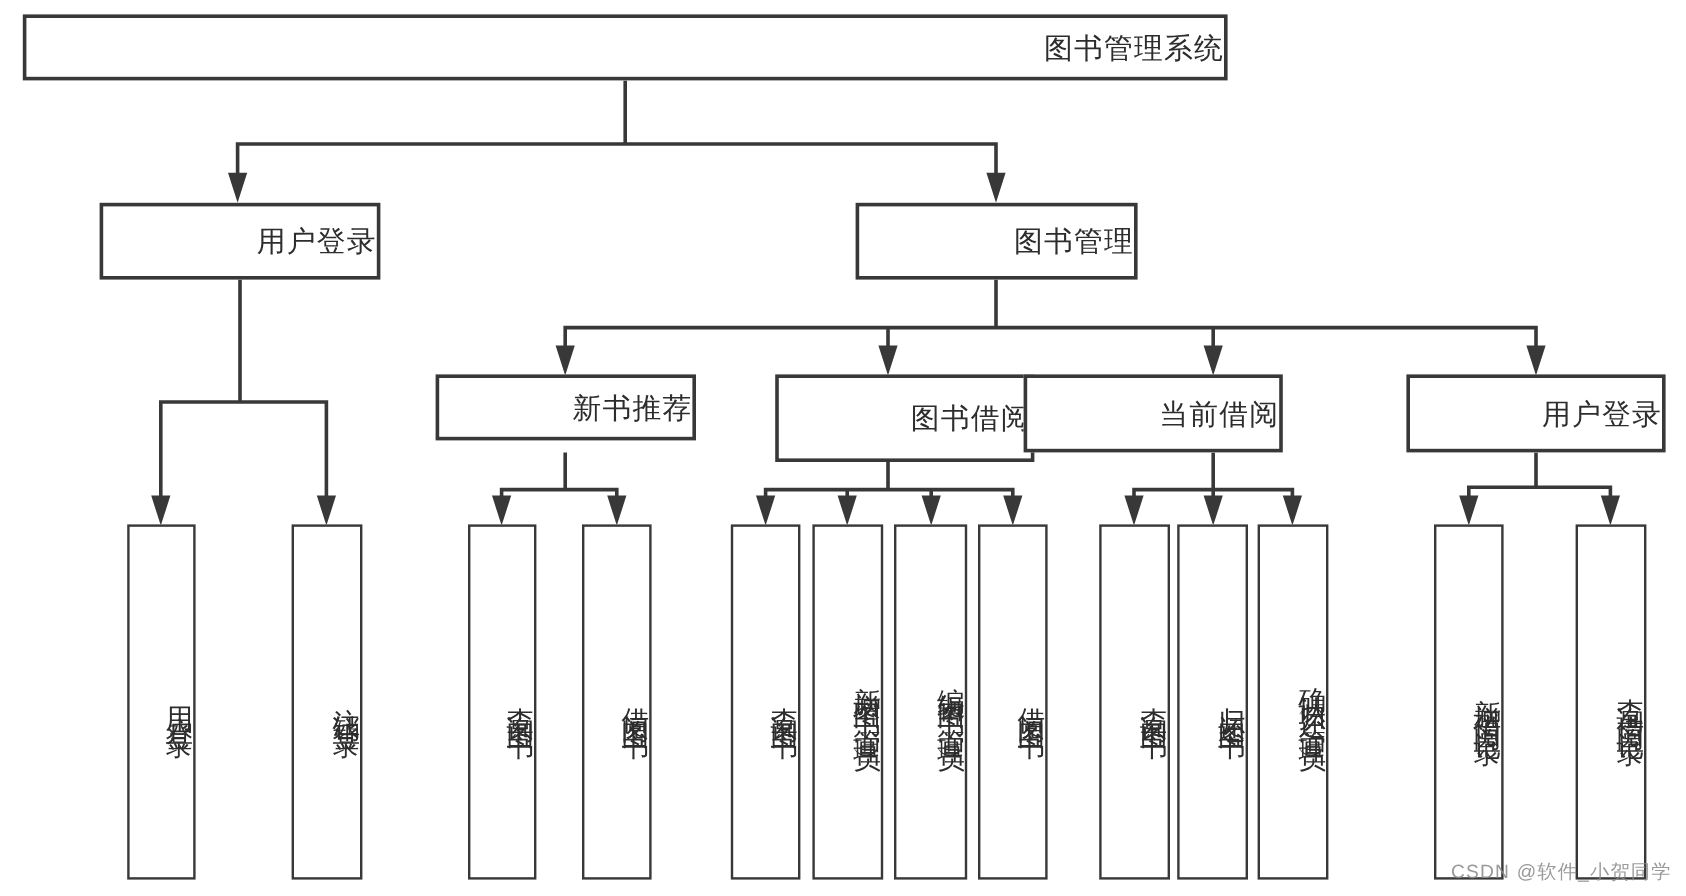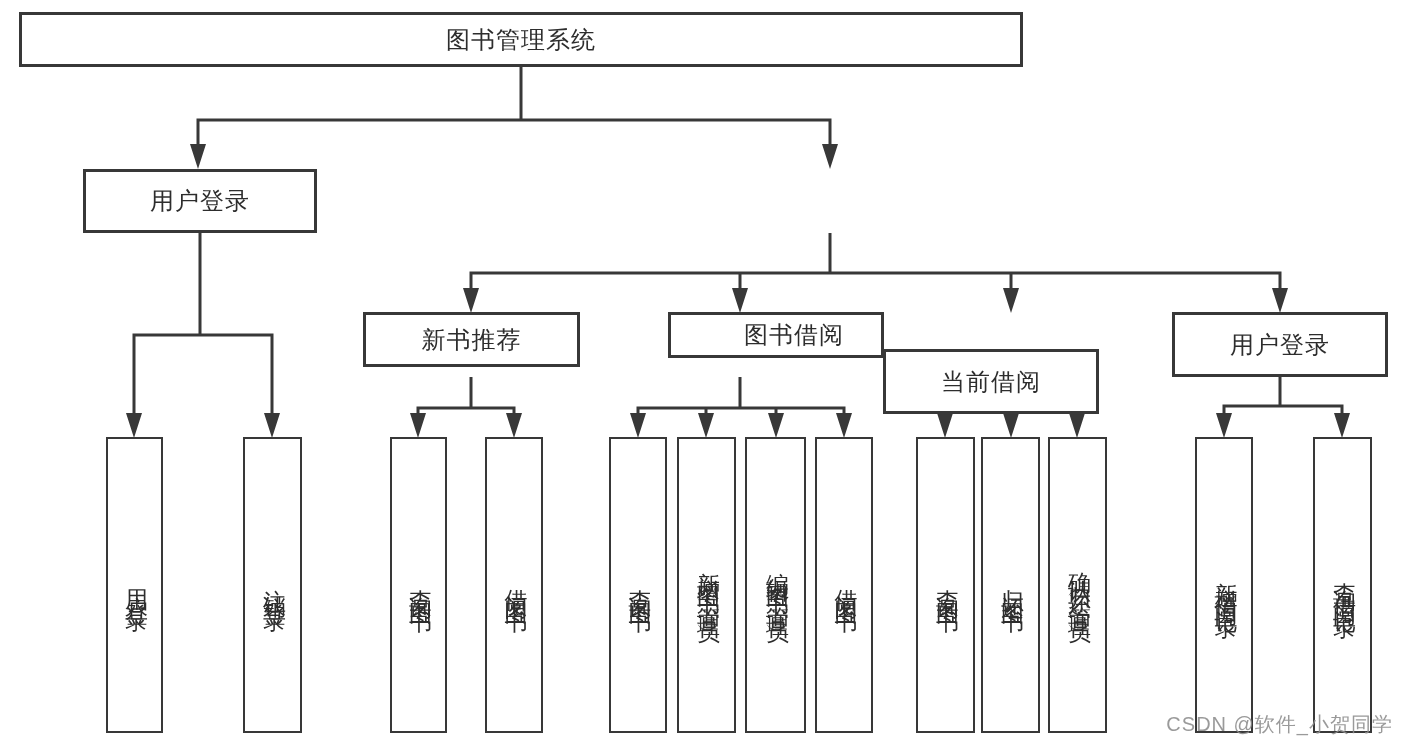--- a/index.html
+++ b/index.html
@@ -4,53 +4,53 @@
 <style>
   html,body{margin:0;padding:0;background:#ffffff;}
   body{font-family:"Liberation Sans","DejaVu Sans",sans-serif;}
   .stage{
     position:relative;width:1405px;height:747px;background:#ffffff;overflow:hidden;
   }
   .connectors{position:absolute;left:0;top:0;z-index:1;}
   .node{
     position:absolute;box-sizing:border-box;background:#ffffff;
     border:3px solid #383838;color:#2d2d2d;z-index:2;
-    display:flex;align-items:center;justify-content:center;
-    font-size:24px;letter-spacing:1px;font-family:Liberation Mono, monospace;
+    display:flex;align-items:center;justify-content:flex-end;
+    font-size:24px;letter-spacing:1px;
   }
   .node.leaf{border-width:2px;}
   .vtext{
     writing-mode:vertical-rl;text-orientation:mixed;
     font-size:23px;letter-spacing:7px;line-height:1;white-space:nowrap;
   }
   
   .root-box {left:19px;  top:12px;  width:1004px;height:55px;}
   .l2-a     {left:83px;  top:169px; width:234px; height:64px;}
   .l2-b     {left:713px; top:169px; width:235px; height:64px;}
   .l3-1     {left:363px; top:312px; width:217px; height:55px;}
-  .l3-2     {left:668px; top:312px; width:216px; height:46px;padding-left:36px;}
-  .l3-3     {left:883px; top:312px; width:216px; height:65px;margin-top:37px;}
+  .l3-2     {left:646px; top:312px; width:216px; height:73px;padding-left:36px;}
+  .l3-3     {left:853px; top:312px; width:216px; height:65px;}
   .l3-4     {left:1172px;top:312px; width:216px; height:65px;}
   .leaf     {top:437px;height:296px;}
   .lf-1 {left:106px; width:57px;}
   .lf-2 {left:243px; width:59px;}
   .lf-3 {left:390px; width:57px;}
   .lf-4 {left:485px; width:58px;}
   .lf-5 {left:609px; width:58px;}
   .lf-6 {left:677px; width:59px;}
   .lf-7 {left:745px; width:61px;}
   .lf-8 {left:815px; width:58px;}
   .lf-9 {left:916px; width:59px;}
   .lf-10{left:981px; width:59px;}
   .lf-11{left:1048px;width:59px;}
   .lf-12{left:1195px;width:58px;}
   .lf-13{left:1313px;width:59px;}
   .watermark{
     position:absolute;right:12px;bottom:9px;z-index:5;
-    font-size:20px;color:rgba(140,140,140,0.88);letter-spacing:1px;
+    font-size:16px;color:rgba(140,140,140,0.88);letter-spacing:1px;
   }
 </style>
 </head>
 <body>
 
 <div class="stage">
 
   <svg class="connectors" width="1405" height="747" viewBox="0 0 1405 747">
 
     <path fill="none" stroke="#383838" stroke-width="3" d="
@@ -111,20 +111,23 @@
     "></path>
   </svg>
 
   <div class="node root-box">
     <span>图书管理系统</span>
   </div>
 
   <div class="node l2-a">
     <span>用户登录</span>
   </div>
+  <div class="node l2-b">
+    <span>图书管理</span>
+  </div>
 
   <div class="node l3-1">
     <span>新书推荐</span>
   </div>
   <div class="node l3-2">
     <span>图书借阅</span>
   </div>
   <div class="node l3-3">
     <span>当前借阅</span>
   </div>

